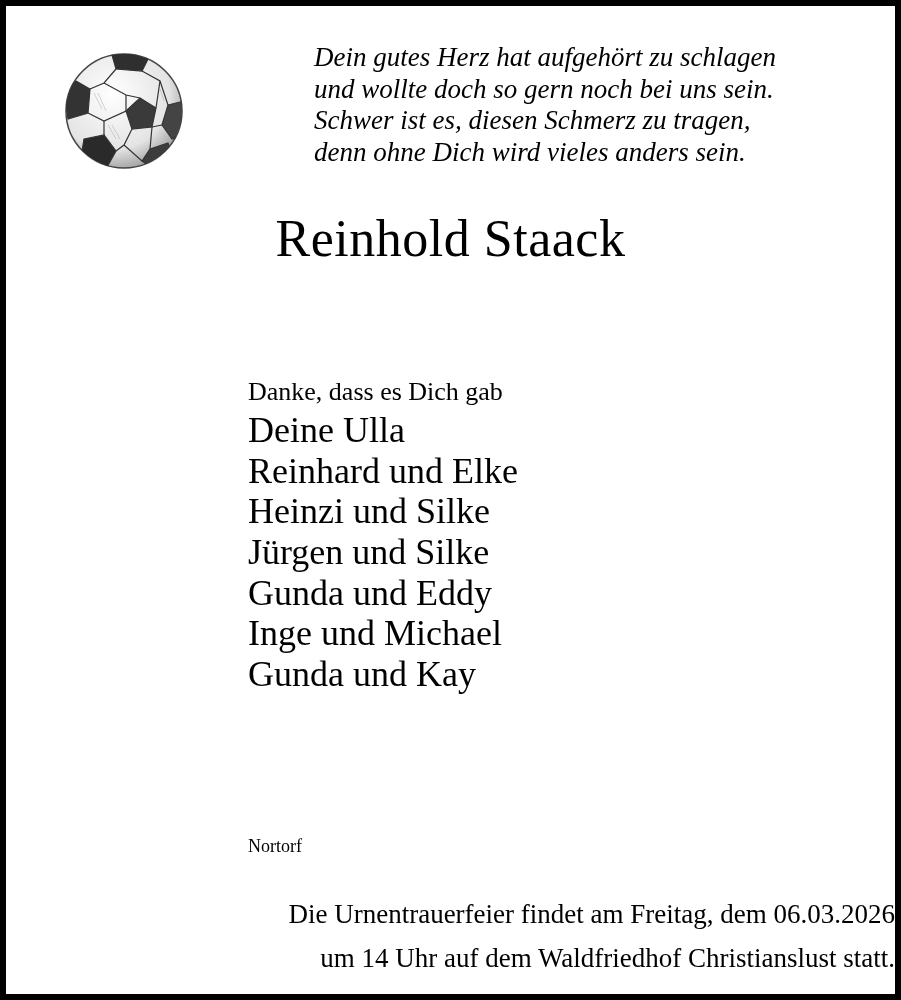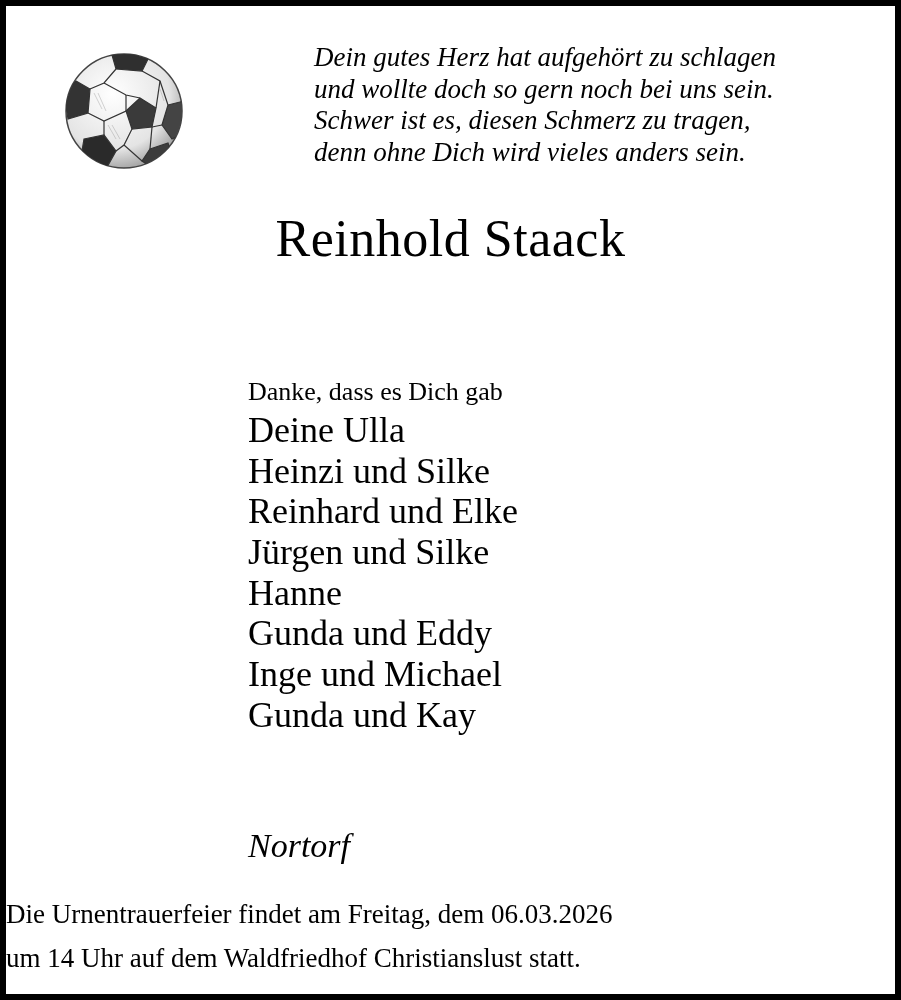--- a/index.html
+++ b/index.html
@@ -38,25 +38,25 @@
       position: absolute; left: 242px; top: 345px;
       font-size: 26px; line-height: 34px; white-space: nowrap; margin-top: 24px;
     }
     .family {
       position: absolute; left: 242px; top: 404px;
       font-size: 36px; line-height: 40.7px;
     }
     .family div { height: 40.7px; white-space: nowrap; }
     .place {
       position: absolute; left: 242px; top: 822px;
-      font-size: 34px; line-height: 36px; white-space: nowrap; font-style: italic;
+      font-size: 18px; line-height: 36px; white-space: nowrap;
     }
     .notice {
       position: absolute; left: 0; right: 0; top: 886px;
-      text-align: left; font-size: 27px; line-height: 44px;
+      text-align: right; font-size: 27px; line-height: 44px;
       white-space: nowrap;
     }
   </style>
 </head>
 <body>
 
 <div class="frame">
 
   <div class="ball">
     <svg width="120" height="116" viewBox="0 0 120 116">
@@ -114,24 +114,23 @@
     <div>denn ohne Dich wird vieles anders sein.</div>
   </div>
 
   <div class="name">Reinhold Staack</div>
 
 
   <div class="thanks">Danke, dass es Dich gab</div>
 
   <div class="family">
     <div>Deine Ulla</div>
+    <div>Reinhard und Elke</div>
     <div>Heinzi und Silke</div>
-    <div>Reinhard und Elke</div>
     <div>Jürgen und Silke</div>
-    <div>Hanne</div>
     <div>Gunda und Eddy</div>
     <div>Inge und Michael</div>
     <div>Gunda und Kay</div>
   </div>
 
   <div class="place">Nortorf</div>
 
   <div class="notice">
     <div>Die Urnentrauerfeier findet am Freitag, dem 06.03.2026</div>
     <div>um 14 Uhr auf dem Waldfriedhof Christianslust statt.</div>

